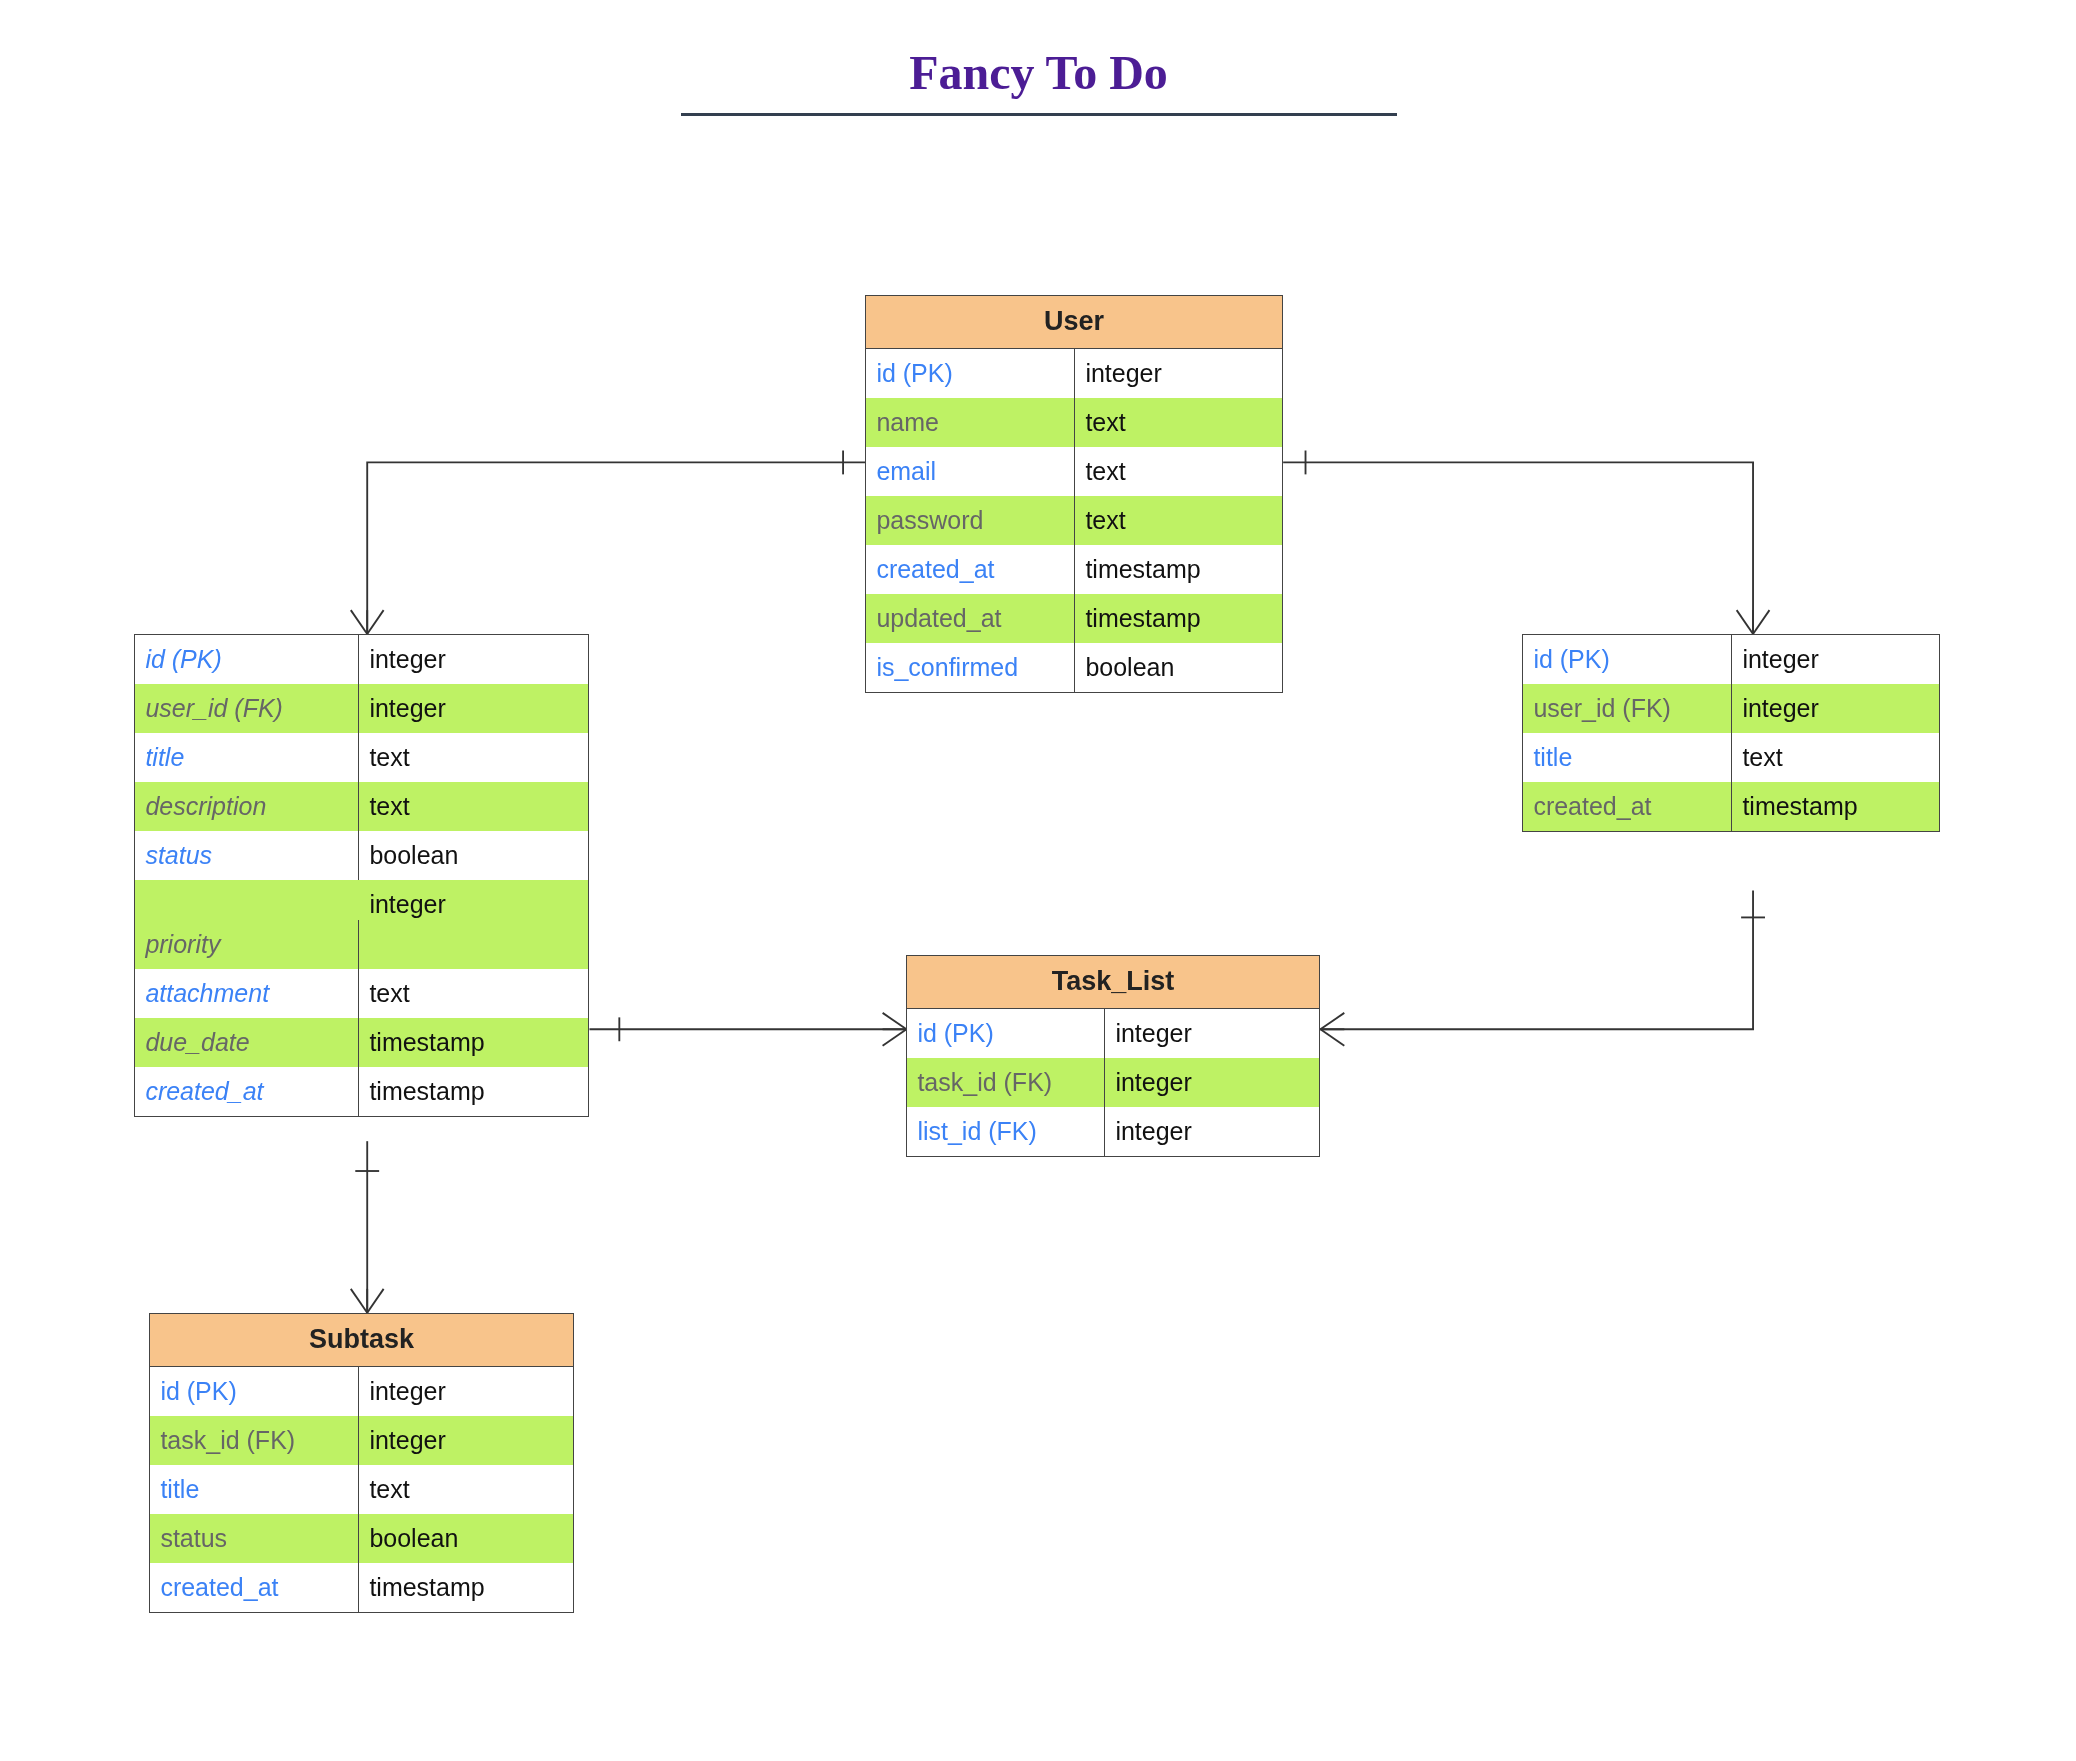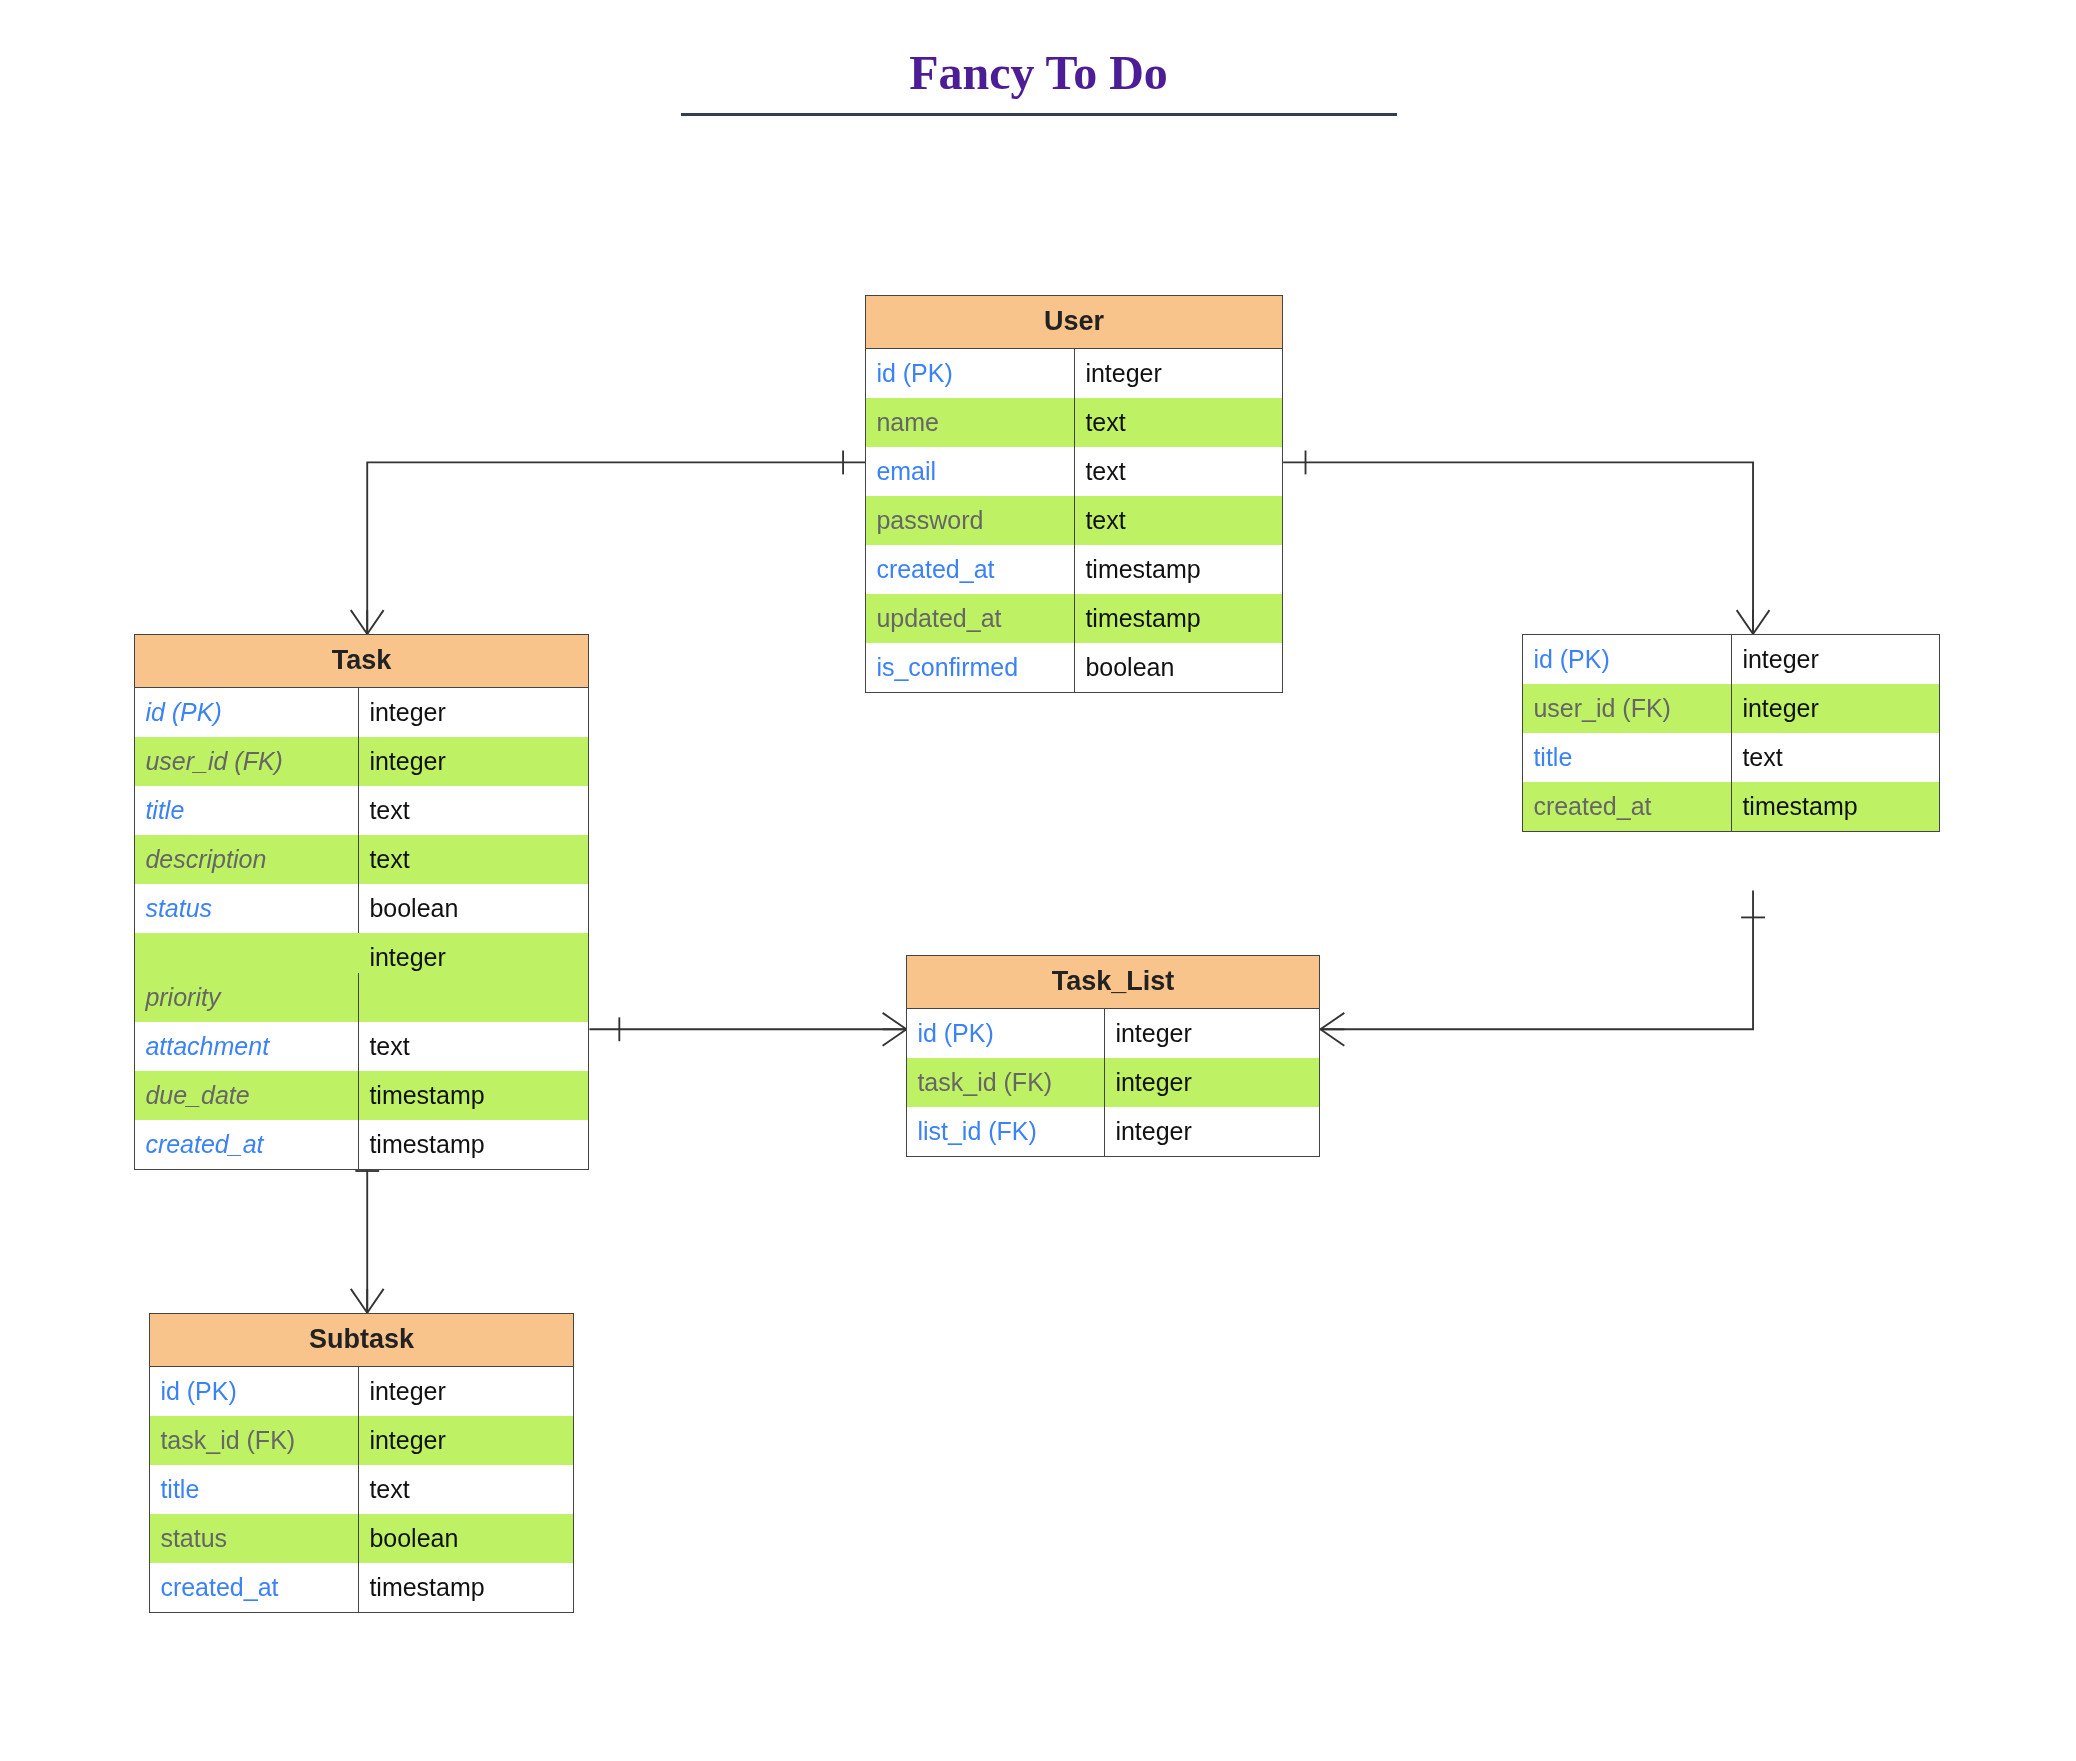--- a/index.html
+++ b/index.html
@@ -163,21 +163,20 @@
         <div class="col-name" style="width:209px;">updated_at</div>
         <div class="col-type">timestamp</div>
       </div>
     <div class="entity-row">
         <div class="col-name" style="width:209px;">is_confirmed</div>
         <div class="col-type">boolean</div>
       </div>
   </div>
 
   <div class="entity" style="left:134px; top:634px; width:455px;">
-    <div class="entity-header">Task</div>
     <div class="entity-row">
         <div class="col-name italic" style="width:224px;">id (PK)</div>
         <div class="col-type">integer</div>
       </div>
     <div class="entity-row alt">
         <div class="col-name italic" style="width:224px;">user_id (FK)</div>
         <div class="col-type">integer</div>
       </div>
     <div class="entity-row">
         <div class="col-name italic" style="width:224px;">title</div>

